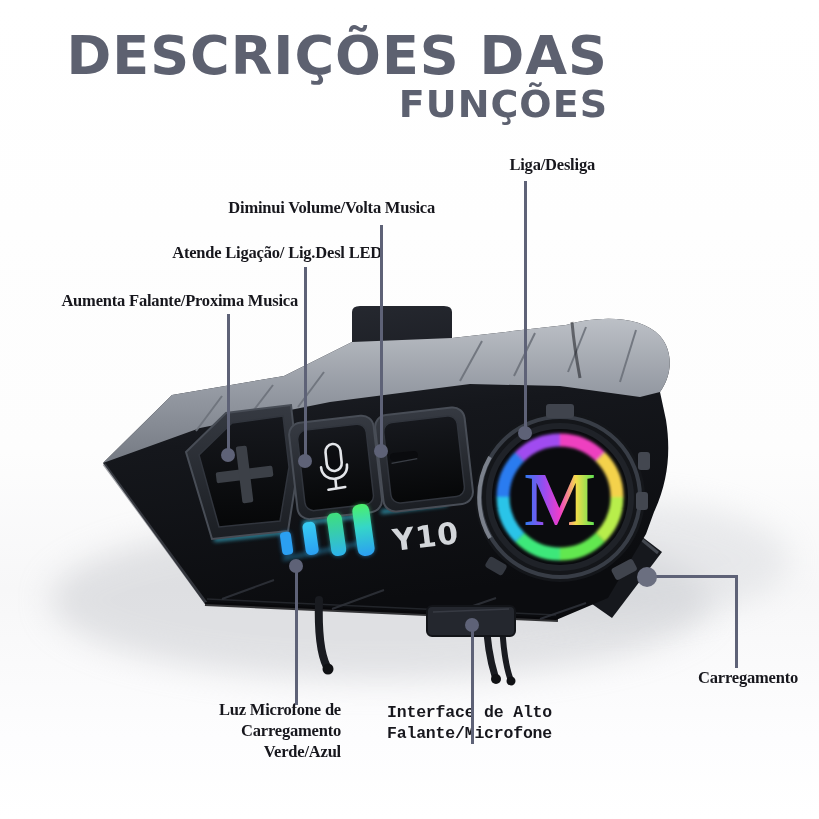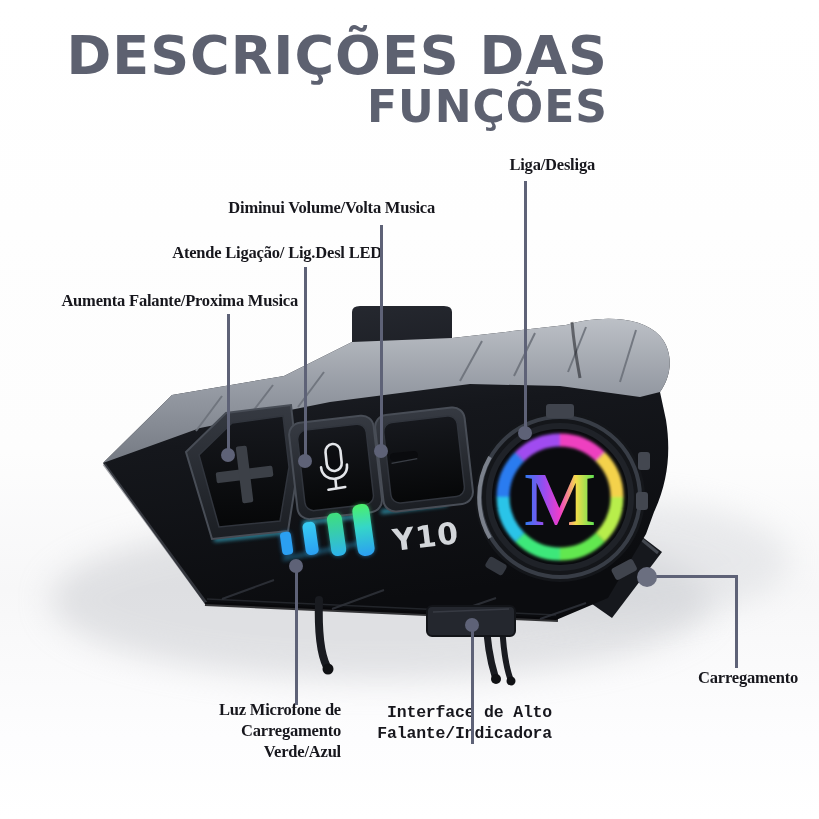--- a/index.html
+++ b/index.html
@@ -7,21 +7,21 @@
     position:relative;width:819px;height:819px;overflow:hidden;
     background:linear-gradient(180deg,#ffffff 0%,#fdfdfd 55%,#f7f7f8 72%,#fdfdfe 90%,#ffffff 100%);
     font-family:"Liberation Serif",serif;
   }
   .title{
     position:absolute;left:0;top:28px;width:608px;text-align:right;
     font-family:"DejaVu Sans",sans-serif;font-weight:800;color:#5d6170;
     letter-spacing:1px;line-height:1.02;
   }
   .title .t1{font-size:54px;}
-  .title .t2{font-size:44px;margin-top:2px;}
+  .title .t2{font-size:38px;margin-top:2px;}
   .callout{
     position:absolute;text-align:right;font-weight:700;color:#17171d;
     font-size:16.5px;line-height:21px;letter-spacing:-0.2px;
   }
   .line{position:absolute;width:3px;background:#5e6277;}
   .hline{position:absolute;height:3px;background:#5e6277;}
   .dot{position:absolute;width:14px;height:14px;border-radius:50%;background:#5e6277;}
   .dot.big{width:20px;height:20px;background:#6b6f80;}
   svg{position:absolute;left:0;top:0;}
 </style>
@@ -216,21 +216,21 @@
   <div class="callout" style="left:147px;top:242px;width:235px;">Atende Ligação/ Lig.Desl LED</div>
   <div class="callout" style="left:195px;top:197px;width:240px;">Diminui Volume/Volta Musica</div>
   <div class="callout" style="left:48px;top:290px;width:250px;">Aumenta Falante/Proxima Musica</div>
   <div class="callout" style="left:136px;top:699px;width:205px;">
     <div>Luz Microfone de</div>
     <div>Carregamento</div>
     <div>Verde/Azul</div>
   </div>
   <div class="callout" style="left:342px;top:702px;width:210px;font-family:Liberation Mono, monospace;">
     <div>Interface de Alto</div>
-    <div>Falante/Indicadora</div>
+    <div>Falante/Microfone</div>
   </div>
   <div class="callout" style="left:648px;top:667px;width:150px;">
     <div>Carregamento</div>
   </div>
 
   <div class="line" style="left:524px;top:181px;height:252px;"></div>
   <div class="dot" style="left:518px;top:426px;"></div>
 
   <div class="line" style="left:380px;top:225px;height:226px;"></div>
   <div class="dot" style="left:374px;top:444px;"></div>

